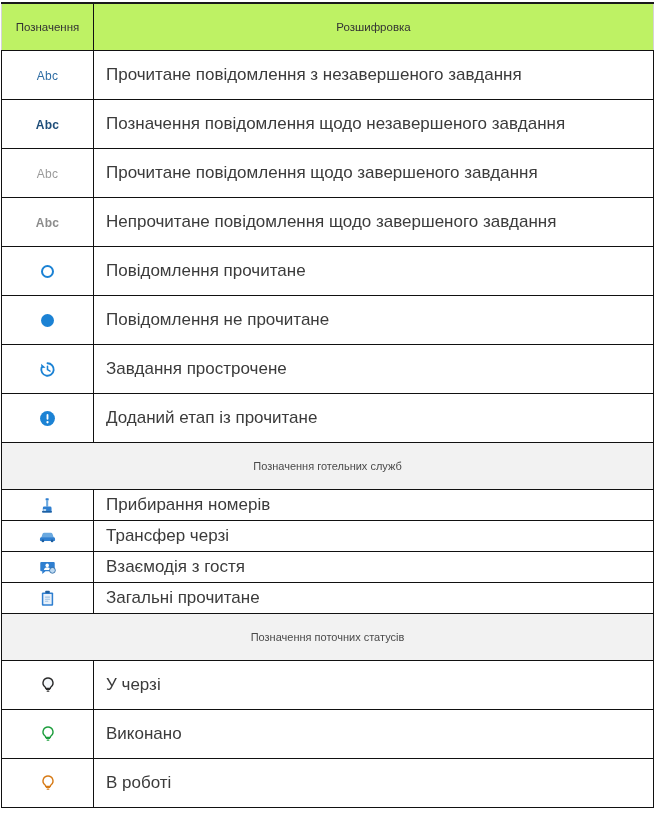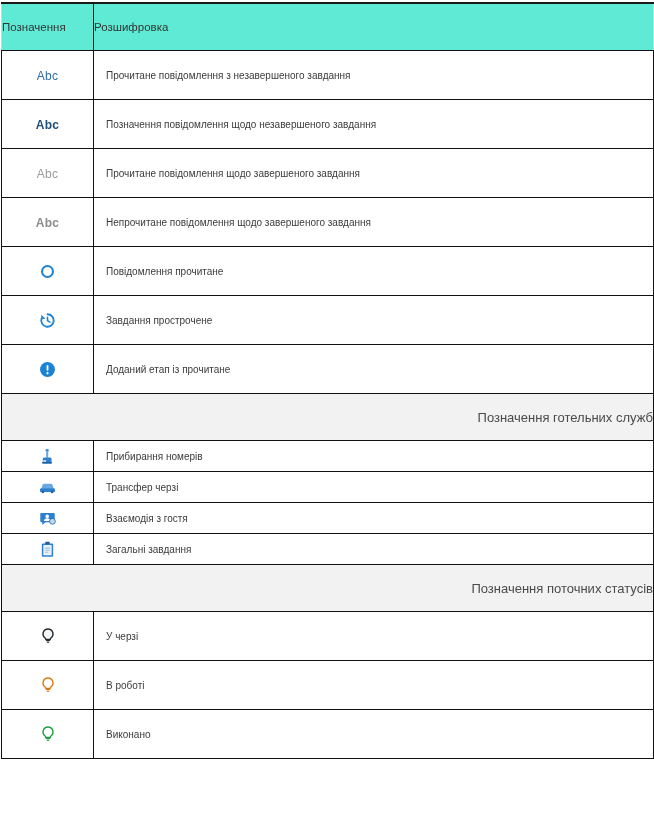--- a/index.html
+++ b/index.html
@@ -27,22 +27,23 @@
     padding: 0;
     vertical-align: middle;
   }
 
   
   .col-symbol { width: 92px; }
   .col-desc   { width: 560px; }
 
   
   .hdr-row td {
-    background: #5eead4;
+    background: #bef264;
     height: 46px;
+    text-align: center;
     font-size: 11.5px;
     color: #333333;
     border-top: 2px solid #1a1a1a;
     border-bottom: 1px solid #111111;
   }
   .hdr-row td.col-symbol {
     border-right: 1px solid #111111;
   }
 
   
@@ -52,33 +53,33 @@
     border-bottom: 1px solid #111111;
     border-left: 1px solid #111111;
     border-right: 1px solid #111111;
     background: #ffffff;
   }
   .sym-row td.col-symbol {
     text-align: center;
   }
   .sym-row td.col-desc {
     padding-left: 12px;
-    font-size: 10px;
+    font-size: 17px;
     color: #3b3b3b;
   }
 
   
   .svc-row td { height: 30px; }
 
   
   .sec-row td {
     height: 46px;
     background: #f2f2f2;
-    text-align: right;
-    font-size: 13px;
+    text-align: center;
+    font-size: 11px;
     color: #4a4a4a;
     border-top: 1px solid #111111;
     border-bottom: 1px solid #111111;
     border-left: 1px solid #111111;
     border-right: 1px solid #111111;
   }
 
   
   .abc {
     font-size: 12px;
@@ -156,20 +157,28 @@
 
   <tr class="sym-row">
     <td class="col-symbol">
       <span class="icon">
         <span class="circle-open"></span>
       </span>
     </td>
     <td class="col-desc">Повідомлення прочитане</td>
   </tr>
 
+  <tr class="sym-row">
+    <td class="col-symbol">
+      <span class="icon">
+        <span class="circle-filled"></span>
+      </span>
+    </td>
+    <td class="col-desc">Повідомлення не прочитане</td>
+  </tr>
 
   <tr class="sym-row">
     <td class="col-symbol">
       <span class="icon">
         <svg width="17" height="17" viewBox="0 0 24 24">
           <path d="M12 3.2a8.8 8.8 0 1 1-8.4 6.1" fill="none" stroke="#1b82d4" stroke-width="2.6" stroke-linecap="round"></path>
           <path d="M3.0 4.0 L3.4 9.9 L9.3 9.5 Z" fill="#1b82d4"></path>
           <path d="M12 7.3 L12 12.2 L15.6 14.2" fill="none" stroke="#1b82d4" stroke-width="2.2" stroke-linecap="round" stroke-linejoin="round"></path>
         </svg>
       </span>
@@ -243,21 +252,21 @@
         <svg width="17" height="17" viewBox="0 0 24 24">
           <rect x="4.0" y="3.4" width="16.0" height="19.0" rx="1.6" fill="#2f7fd0"></rect>
           <rect x="6.1" y="5.6" width="11.8" height="14.6" rx="0.9" fill="#e9f1fa"></rect>
           <rect x="8.8" y="1.1" width="6.4" height="3.4" rx="1.0" fill="#1f5f9f"></rect>
           <rect x="8.3" y="9.3" width="7.4" height="1.5" rx="0.7" fill="#9dc2e5"></rect>
           <rect x="8.3" y="12.2" width="7.4" height="1.5" rx="0.7" fill="#9dc2e5"></rect>
           <rect x="8.3" y="15.1" width="5.0" height="1.5" rx="0.7" fill="#9dc2e5"></rect>
         </svg>
       </span>
     </td>
-    <td class="col-desc">Загальні завдання</td>
+    <td class="col-desc">Загальні прочитане</td>
   </tr>
 
   <tr class="sec-row">
     <td colspan="2">Позначення поточних статусів</td>
   </tr>
 
   <tr class="sym-row">
     <td class="col-symbol">
       <span class="icon">
         <svg width="18" height="18" viewBox="0 0 24 24">
@@ -267,36 +276,36 @@
         </svg>
       </span>
     </td>
     <td class="col-desc">У черзі</td>
   </tr>
 
   <tr class="sym-row">
     <td class="col-symbol">
       <span class="icon">
         <svg width="18" height="18" viewBox="0 0 24 24">
+          <path d="M12 2.6 a6.6 6.6 0 0 1 4.2 11.7 c-0.8 0.7 -1.1 1.3 -1.2 2.2 h-6.0 c-0.1 -0.9 -0.4 -1.5 -1.2 -2.2 A6.6 6.6 0 0 1 12 2.6 z" fill="#ffffff" stroke="#1e9e3e" stroke-width="1.9" stroke-linejoin="round"></path>
+          <rect x="9.1" y="16.8" width="5.8" height="1.9" rx="0.5" fill="#1e9e3e"></rect>
+          <rect x="10.2" y="19.3" width="3.6" height="1.8" rx="0.8" fill="#1e9e3e"></rect>
+        </svg>
+      </span>
+    </td>
+    <td class="col-desc">Виконано</td>
+  </tr>
+
+  <tr class="sym-row">
+    <td class="col-symbol">
+      <span class="icon">
+        <svg width="18" height="18" viewBox="0 0 24 24">
           <path d="M12 2.6 a6.6 6.6 0 0 1 4.2 11.7 c-0.8 0.7 -1.1 1.3 -1.2 2.2 h-6.0 c-0.1 -0.9 -0.4 -1.5 -1.2 -2.2 A6.6 6.6 0 0 1 12 2.6 z" fill="#ffffff" stroke="#d77b17" stroke-width="1.9" stroke-linejoin="round"></path>
           <rect x="9.1" y="16.8" width="5.8" height="1.9" rx="0.5" fill="#d77b17"></rect>
           <rect x="10.2" y="19.3" width="3.6" height="1.8" rx="0.8" fill="#d77b17"></rect>
         </svg>
       </span>
     </td>
     <td class="col-desc">В роботі</td>
   </tr>
 
-  <tr class="sym-row">
-    <td class="col-symbol">
-      <span class="icon">
-        <svg width="18" height="18" viewBox="0 0 24 24">
-          <path d="M12 2.6 a6.6 6.6 0 0 1 4.2 11.7 c-0.8 0.7 -1.1 1.3 -1.2 2.2 h-6.0 c-0.1 -0.9 -0.4 -1.5 -1.2 -2.2 A6.6 6.6 0 0 1 12 2.6 z" fill="#ffffff" stroke="#1e9e3e" stroke-width="1.9" stroke-linejoin="round"></path>
-          <rect x="9.1" y="16.8" width="5.8" height="1.9" rx="0.5" fill="#1e9e3e"></rect>
-          <rect x="10.2" y="19.3" width="3.6" height="1.8" rx="0.8" fill="#1e9e3e"></rect>
-        </svg>
-      </span>
-    </td>
-    <td class="col-desc">Виконано</td>
-  </tr>
-
 </tbody>
   </table>
 
 </body></html>

